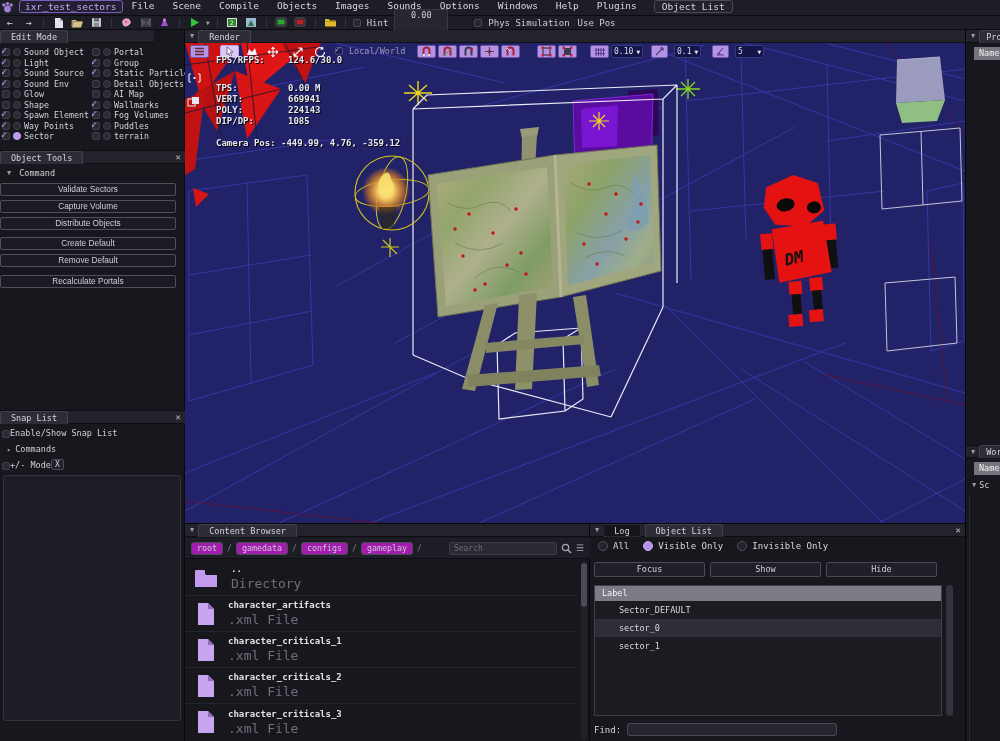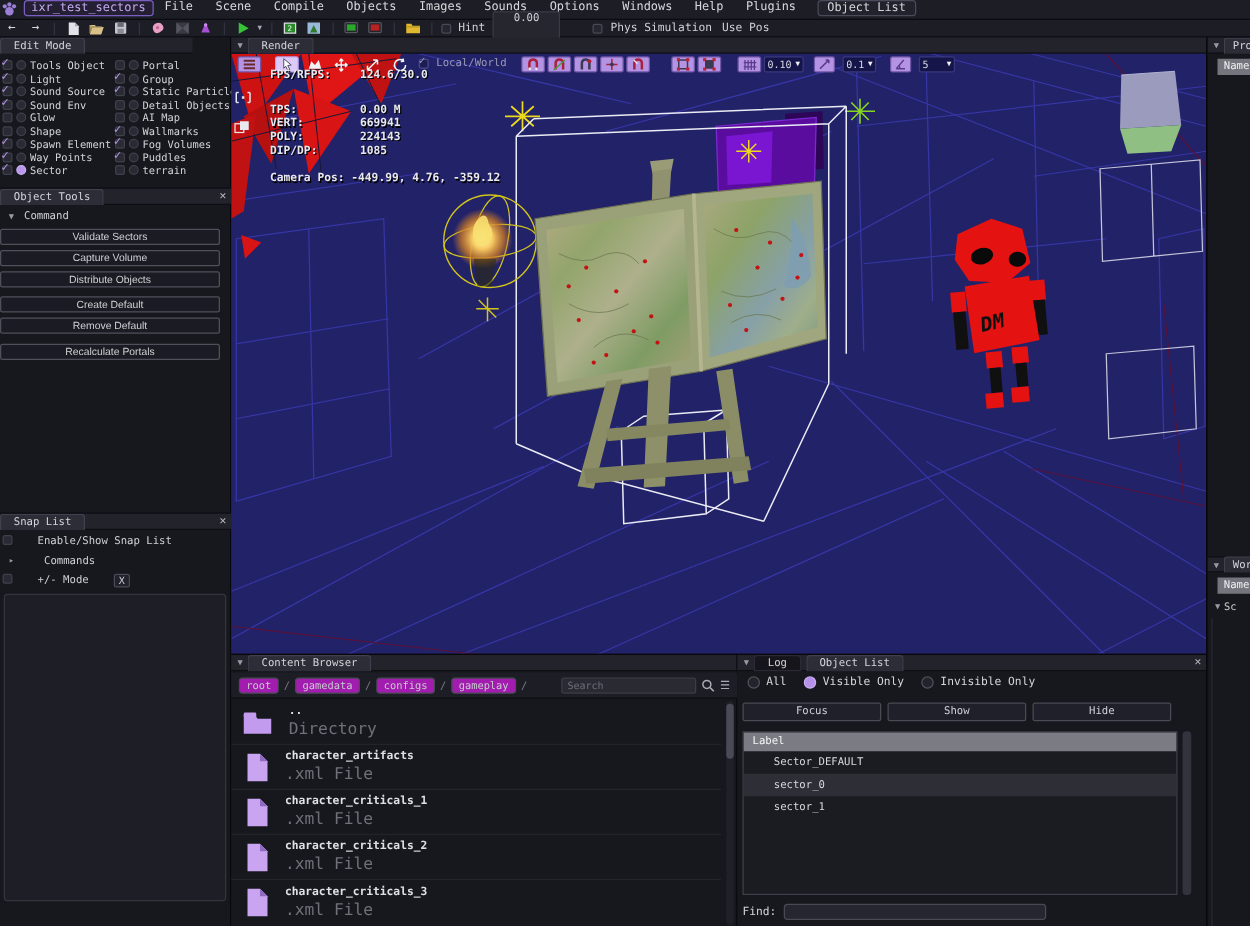--- a/index.html
+++ b/index.html
@@ -30,21 +30,21 @@
 .rb.on{background:#b997ec;border-color:#cbb0f4}
 
 #left{left:0;top:30px;width:185px;height:711px;background:#17171e;border-right:1px solid #08080c}
 #editmode{position:absolute;left:0;top:0;width:154px;height:120px}
 .em-row{position:absolute;display:flex;align-items:center;gap:3px;height:10px}
 .em-label{font-size:8.3px;color:#d4d4da;white-space:nowrap}
 #objtools{position:absolute;left:0;top:120px;width:185px;height:260px;border-top:1px solid #0d0d12}
 .section-row{position:absolute;left:2px;display:flex;align-items:center;gap:4px;font-size:8.5px;color:#cfcfd5}
 .tool-btn{position:absolute;left:0;width:176px;height:13px;background:#1b1b23;border:1px solid #50505c;border-radius:2px;color:#cfcfd5;font-family:Liberation Sans, sans-serif;font-size:8.3px;text-align:center;line-height:11px}
 #snaplist{position:absolute;left:0;top:380px;width:185px;height:331px;border-top:1px solid #0d0d12}
-.snap-row{position:absolute;left:2px;display:flex;align-items:flex-start;gap:20px;font-size:8.5px;color:#cfcfd5}
+.snap-row{position:absolute;left:2px;display:flex;align-items:flex-end;gap:0;font-size:8.5px;color:#cfcfd5}
 .xchip{padding:0 3px;border:1px solid #4a4a56;border-radius:2px;background:#22222c;font-size:8px;line-height:9px;height:11px}
 .snap-box{position:absolute;left:3px;top:64px;width:178px;height:246px;background:#1e1e27;border:1px solid #34343e;border-radius:3px}
 
 #viewport{left:185px;top:30px;width:780px;height:495px}
 #vp-canvas{position:absolute;left:0;top:13px;width:780px;height:482px;background:#222269;overflow:hidden}
 .vbtn{position:absolute;top:2px;width:19px;height:13px;background:#b493e4;border:1px solid #6f57a6;border-radius:2px;display:flex;align-items:center;justify-content:center}
 .vbtn.active{background:#dcc9f8;border-color:#bda4f0}
 .vbtn.ghost{background:transparent;border:none}
 .vdd{position:absolute;top:2px;height:13px;background:#15154a;border:1px solid #38387e;border-radius:2px;color:#dcdce8;font-size:8px;display:flex;align-items:center;justify-content:space-between;padding:0 2px;gap:2px}
 .vdd .dk{color:#f0f0f6;font-size:6px}
@@ -203,21 +203,21 @@
 <div id="left" class="abs">
 
   <div id="editmode">
     <div class="tabbar">
       <span class="tab">Edit Mode</span>
     </div>
 
     <div class="em-row" style="left:2px;top:17px">
         <span class="cb checked"></span>
         <span class="rb"></span>
-        <span class="em-label">Tools Object</span>
+        <span class="em-label">Sound Object</span>
       </div>
     <div class="em-row" style="left:2px;top:27.5px">
         <span class="cb checked"></span>
         <span class="rb"></span>
         <span class="em-label">Light</span>
       </div>
     <div class="em-row" style="left:2px;top:38px">
         <span class="cb checked"></span>
         <span class="rb"></span>
         <span class="em-label">Sound Source</span>

